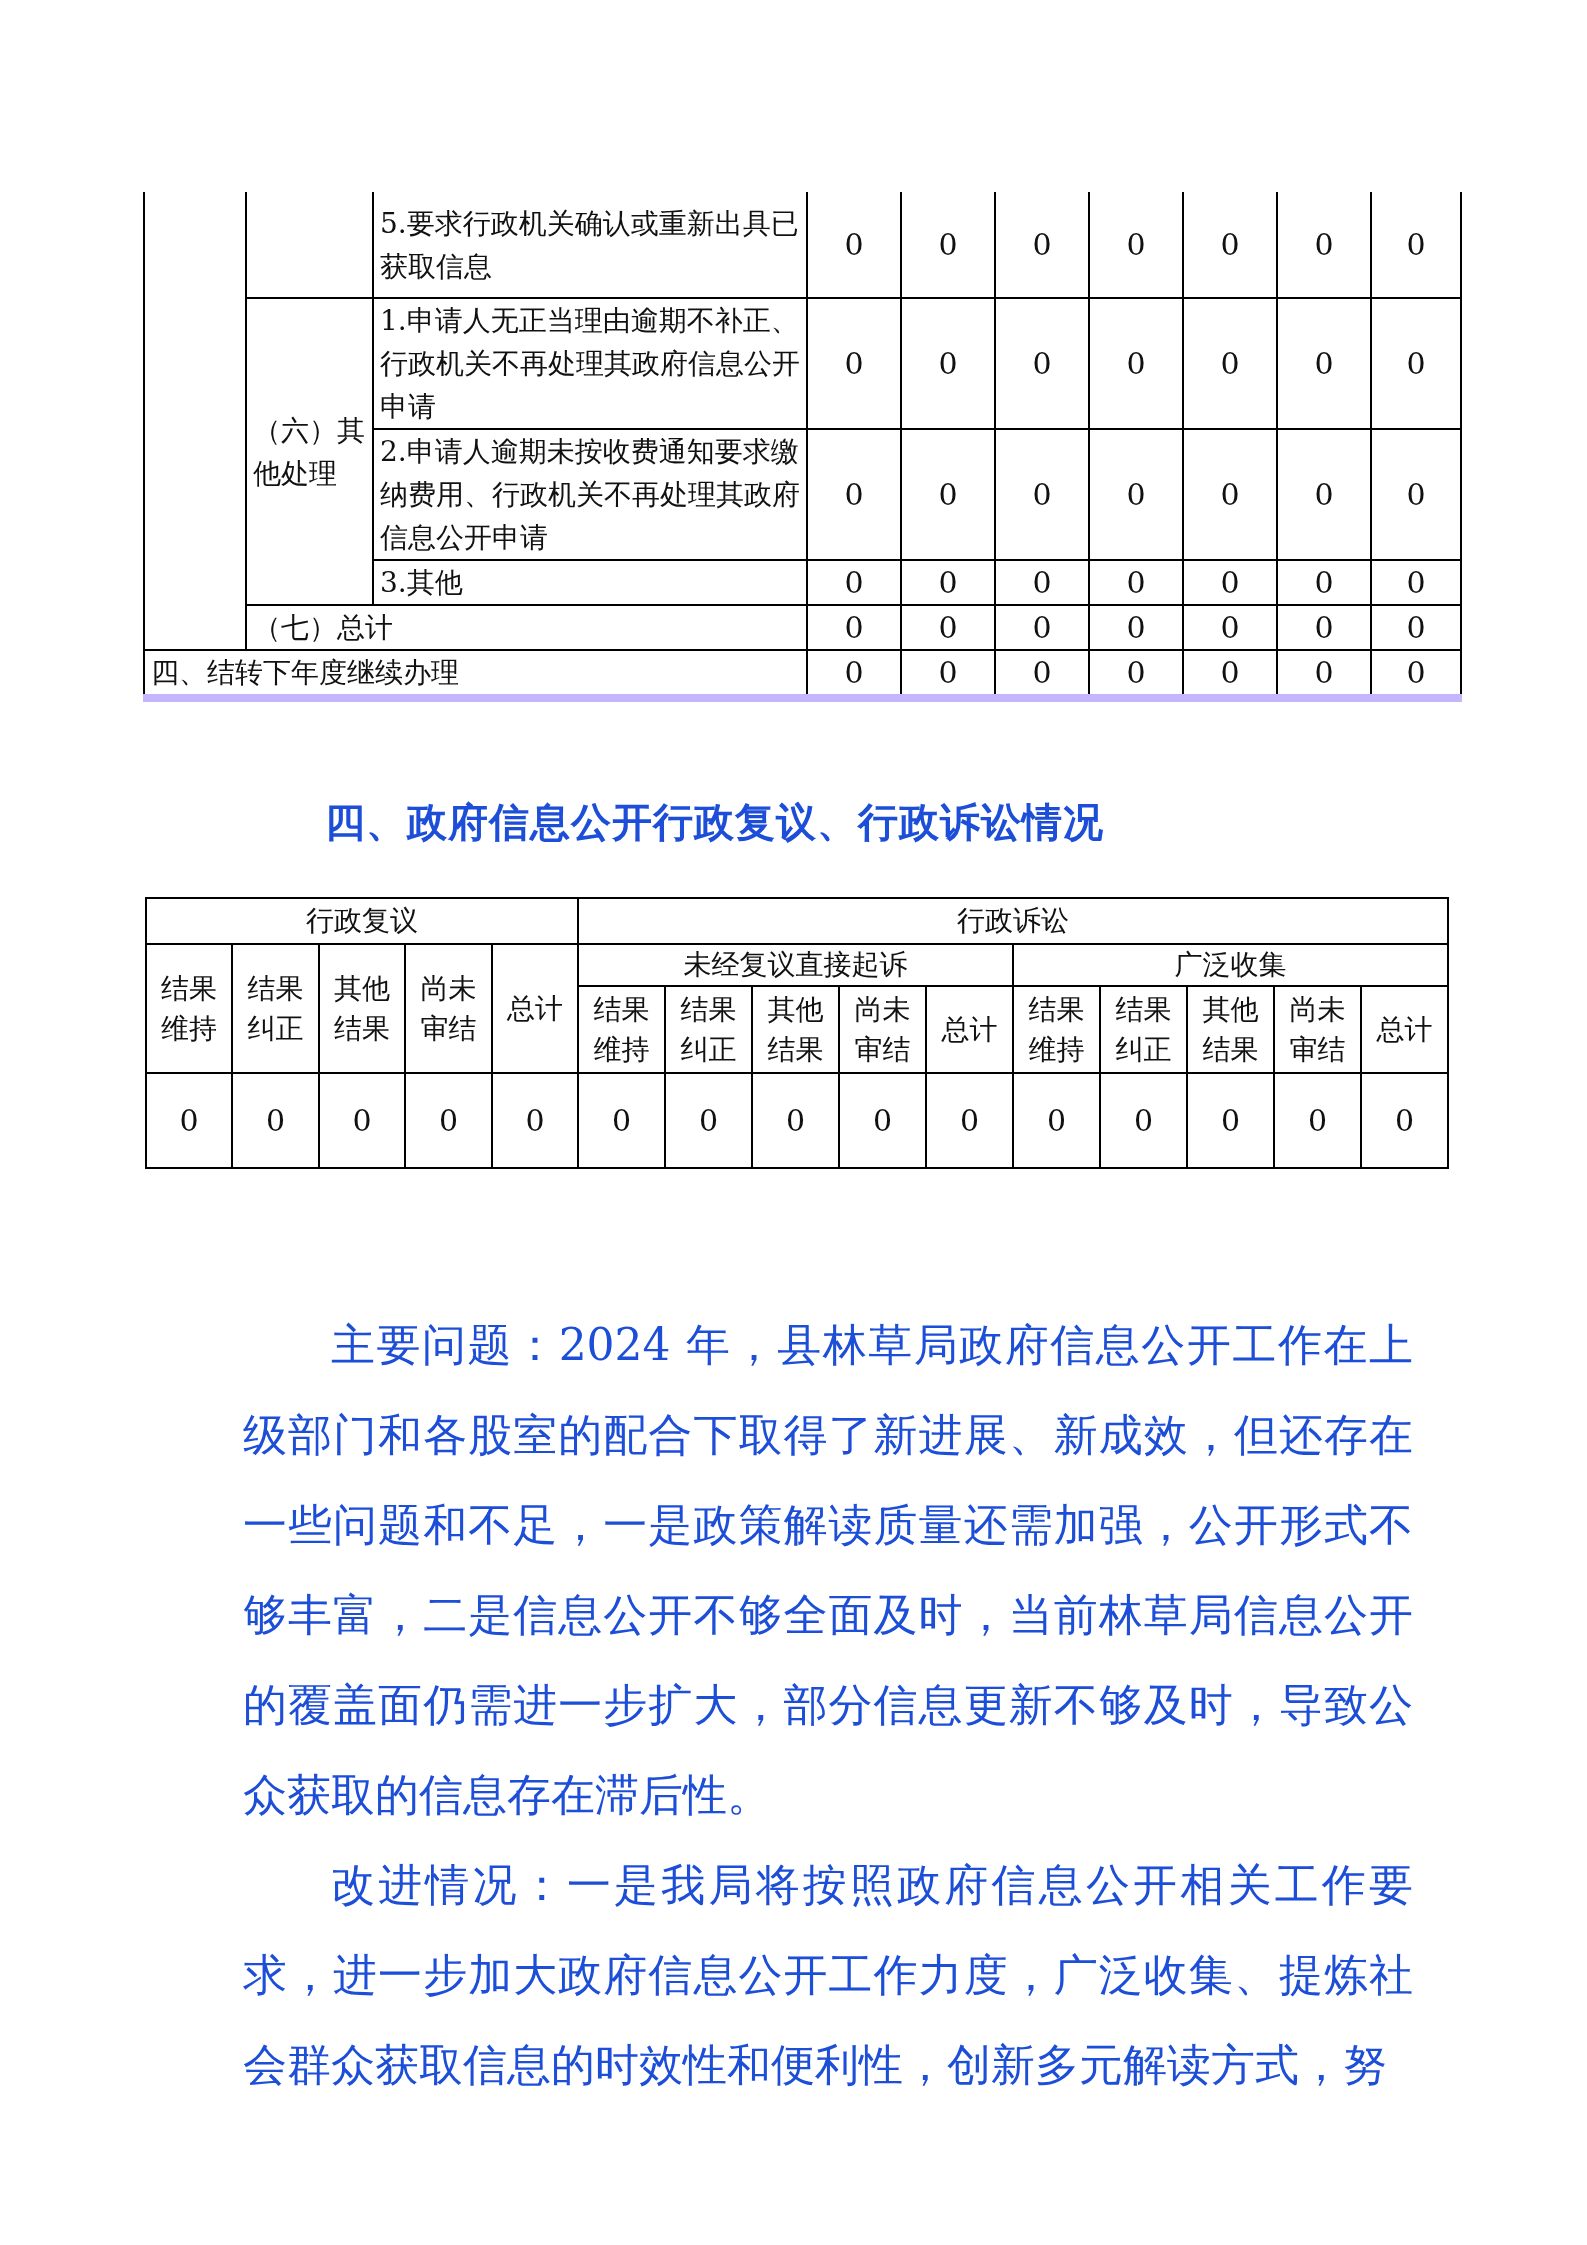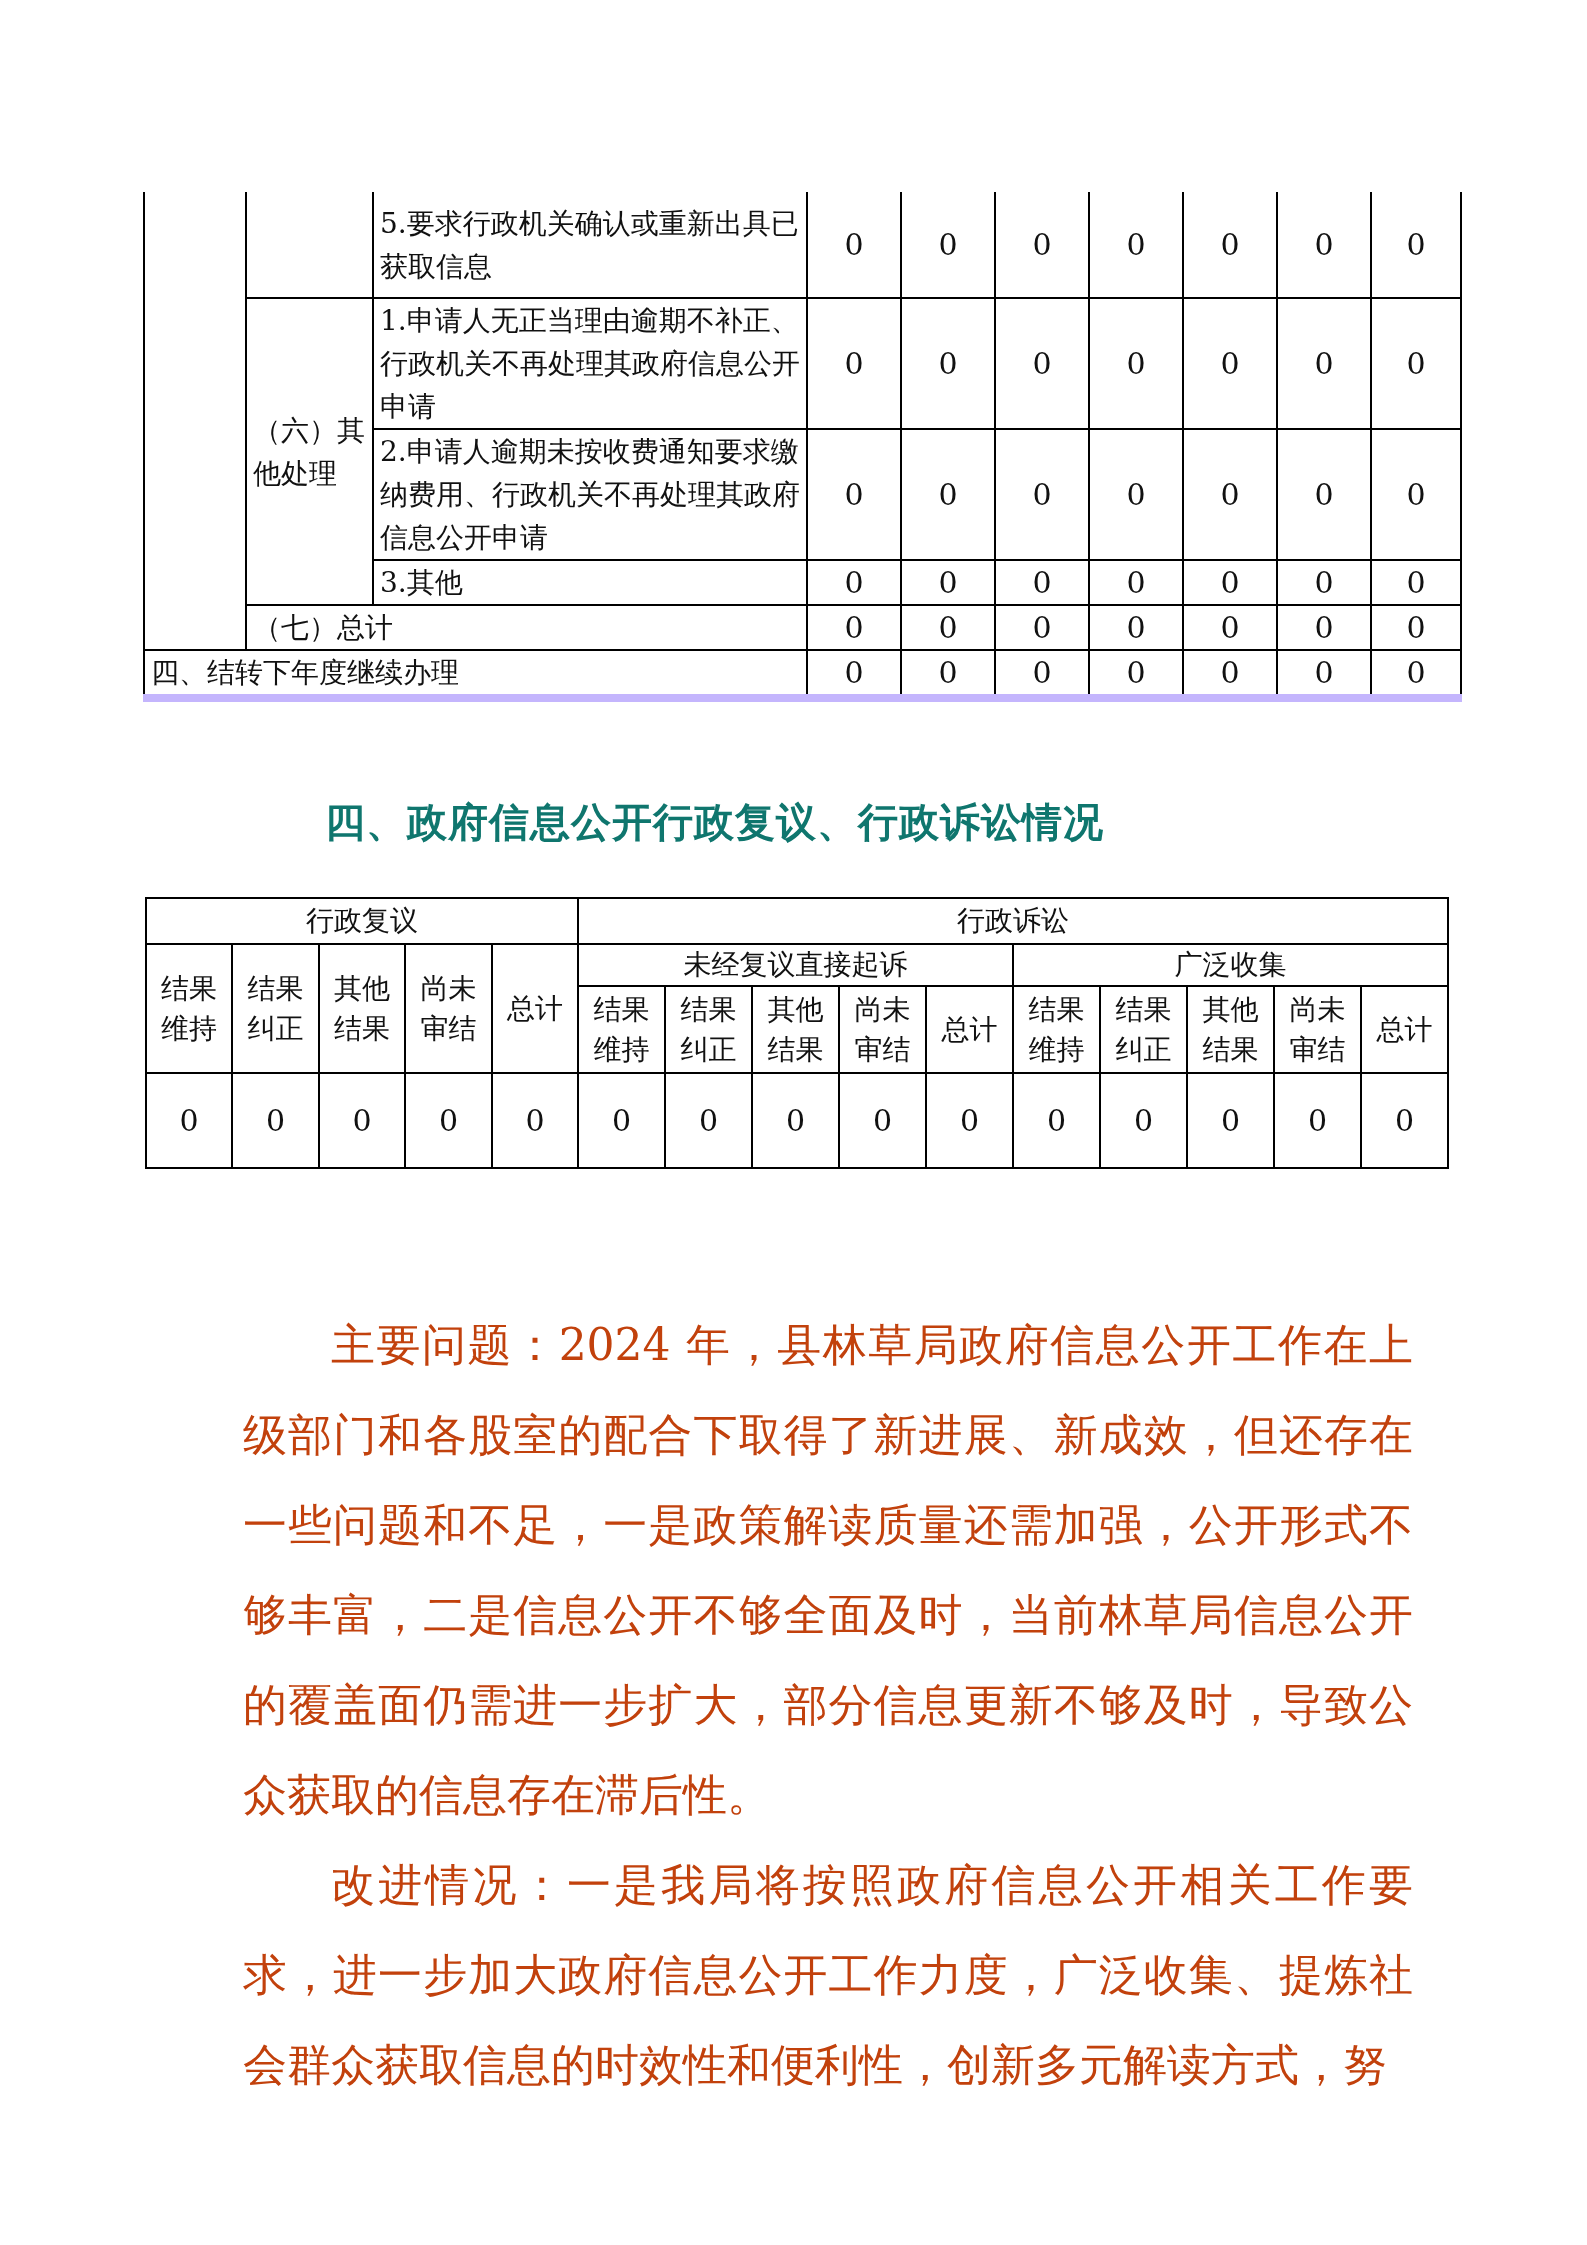--- a/index.html
+++ b/index.html
@@ -33,32 +33,32 @@
   #t2{position:absolute;left:145px;top:897px;width:1302px;}
   #t2 td{text-align:center;line-height:40px;}
   #t2 td.val{font-size:30px;}
   
   .h2{
     position:absolute;
     font-family:"Liberation Sans","DejaVu Sans",sans-serif;
     font-weight:bold;
     font-size:40px;
     letter-spacing:1px;
-    color:#0f766e;
+    color:#1d4ed8;
     white-space:nowrap;
   }
   #h4{left:325px;top:795px;}
   #h5{left:328px;top:1233px;}
   
   .bodytext{
     position:absolute;
     left:243px;top:1300px;width:1170px;
     font-size:44px;line-height:90px;
     text-align:justify;text-align-last:left;
-    color:#c2410c;
+    color:#1d4ed8;
   }
   .bodytext p{margin:0;text-indent:88px;}
 </style>
 </head>
 <body>
 
 <div class="page">
 
   <table id="t1">
     <colgroup>

